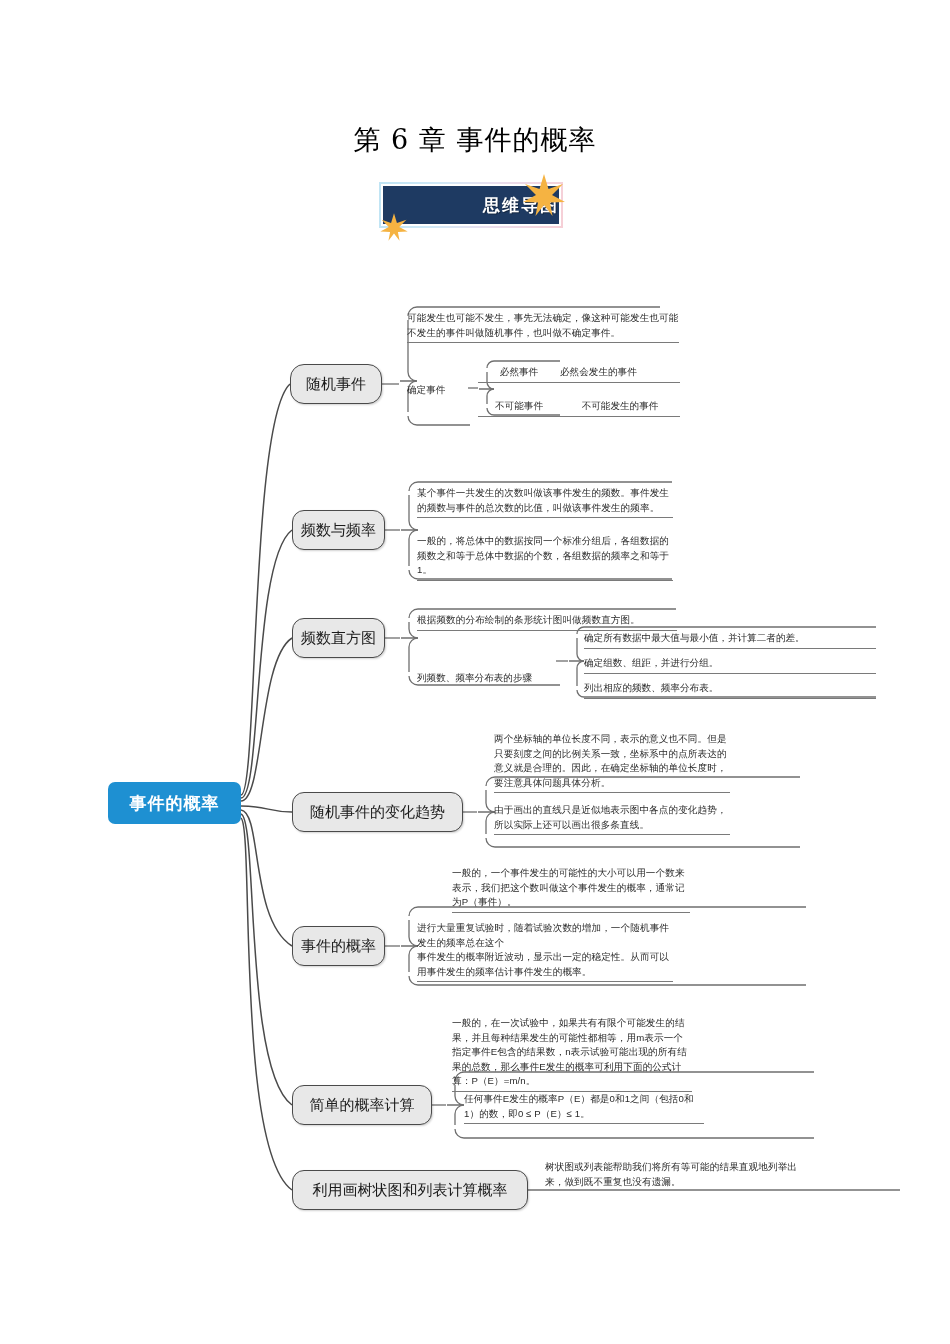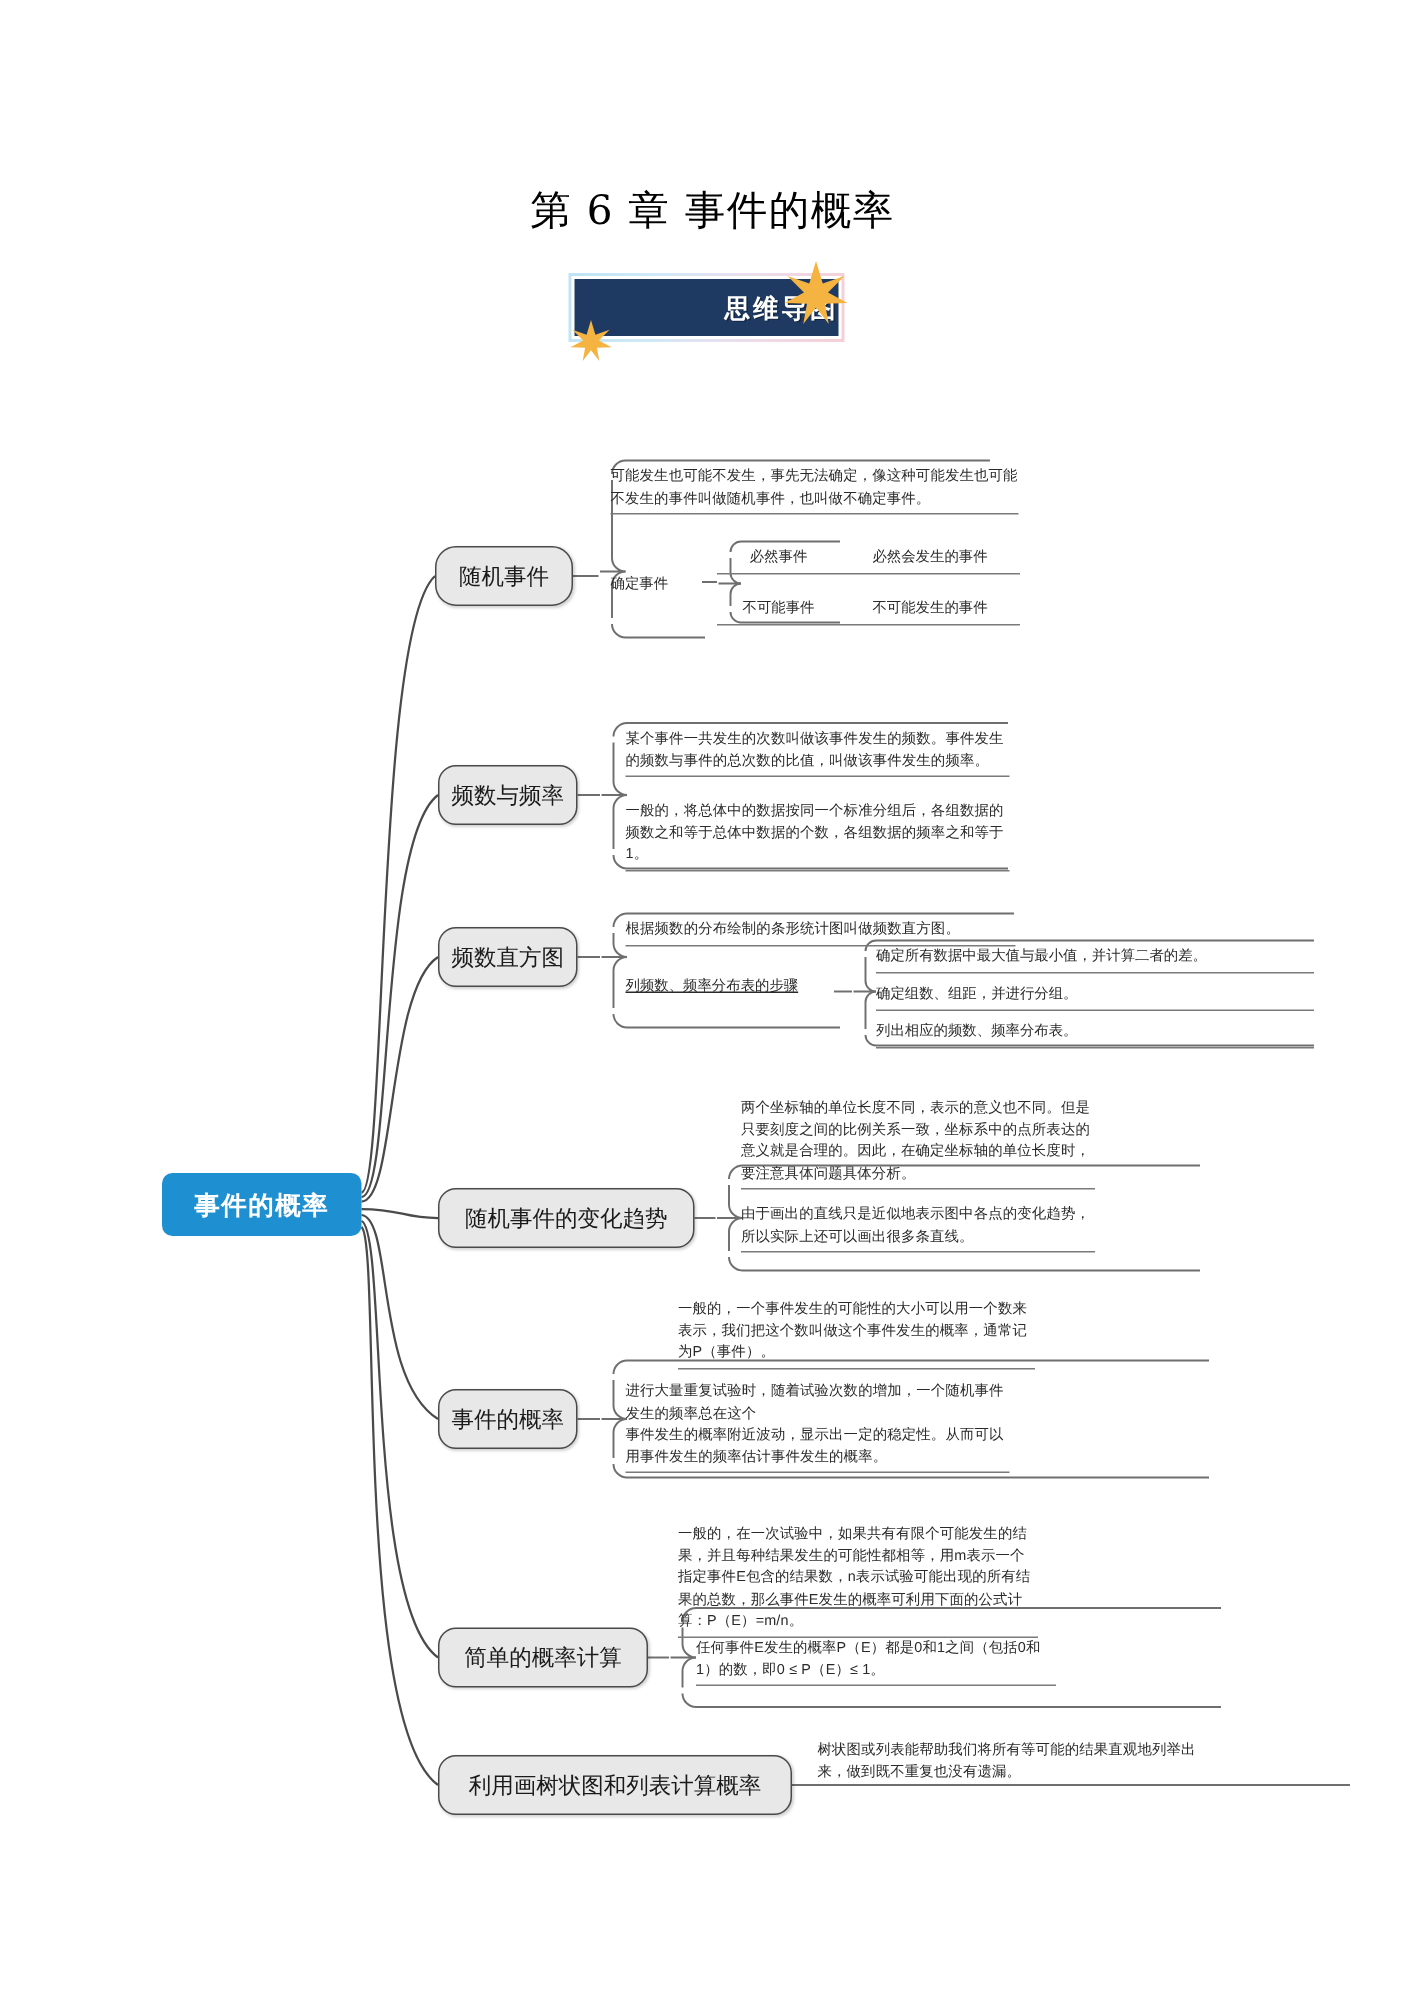--- a/index.html
+++ b/index.html
@@ -192,31 +192,31 @@
       <path d="M528,1190 L900,1190"></path>
     </g>
   </svg>
 
   <div class="root-node">事件的概率</div>
 
   <div class="branch-node" style="left:290px; top:364px; width:92px; height:40px;border-radius:14px;">随机事件</div>
   <div class="note ul" style="left:407px; top:311px; width:272px;">可能发生也可能不发生，事先无法确定，像这种可能发生也可能不发生的事件叫做随机事件，也叫做不确定事件。</div>
   <div class="subnode" style="left:407px; top:383px; width:70px;">确定事件</div>
   <div class="subnode ul" style="left:478px; top:365px; width:82px; text-align:center;">必然事件</div>
-  <div class="subnode ul" style="left:560px; top:365px; width:120px; text-align:center;">必然会发生的事件</div>
+  <div class="subnode ul" style="left:560px; top:365px; width:120px; ">必然会发生的事件</div>
   <div class="subnode ul" style="left:478px; top:399px; width:82px; text-align:center;">不可能事件</div>
   <div class="subnode ul" style="left:560px; top:399px; width:120px; text-align:center;">不可能发生的事件</div>
 
   <div class="branch-node" style="left:292px; top:510px; width:93px; height:40px;">频数与频率</div>
   <div class="note ul" style="left:417px; top:486px; width:256px;">某个事件一共发生的次数叫做该事件发生的频数。事件发生的频数与事件的总次数的比值，叫做该事件发生的频率。</div>
   <div class="note ul" style="left:417px; top:534px; width:256px;">一般的，将总体中的数据按同一个标准分组后，各组数据的频数之和等于总体中数据的个数，各组数据的频率之和等于1。</div>
 
   <div class="branch-node" style="left:292px; top:618px; width:93px; height:40px;">频数直方图</div>
   <div class="note ul" style="left:417px; top:613px; width:260px;">根据频数的分布绘制的条形统计图叫做频数直方图。</div>
-  <div class="subnode" style="left:417px; top:651px; width:135px;text-decoration:underline;">列频数、频率分布表的步骤</div>
+  <div class="subnode" style="left:417px; top:671px; width:135px;">列频数、频率分布表的步骤</div>
   <div class="subnode ul" style="left:584px; top:656px; width:292px;">确定组数、组距，并进行分组。</div>
   <div class="subnode ul" style="left:584px; top:631px; width:292px;">确定所有数据中最大值与最小值，并计算二者的差。</div>
   <div class="subnode ul" style="left:584px; top:681px; width:292px;">列出相应的频数、频率分布表。</div>
 
   <div class="branch-node" style="left:292px; top:792px; width:171px; height:40px;">随机事件的变化趋势</div>
   <div class="note ul" style="left:494px; top:732px; width:236px;">两个坐标轴的单位长度不同，表示的意义也不同。但是只要刻度之间的比例关系一致，坐标系中的点所表达的意义就是合理的。因此，在确定坐标轴的单位长度时，要注意具体问题具体分析。</div>
   <div class="note ul" style="left:494px; top:803px; width:236px;">由于画出的直线只是近似地表示图中各点的变化趋势，所以实际上还可以画出很多条直线。</div>
 
   <div class="branch-node" style="left:292px; top:926px; width:93px; height:40px;">事件的概率</div>
   <div class="note ul" style="left:452px; top:866px; width:238px;">一般的，一个事件发生的可能性的大小可以用一个数来表示，我们把这个数叫做这个事件发生的概率，通常记为P（事件）。</div>

